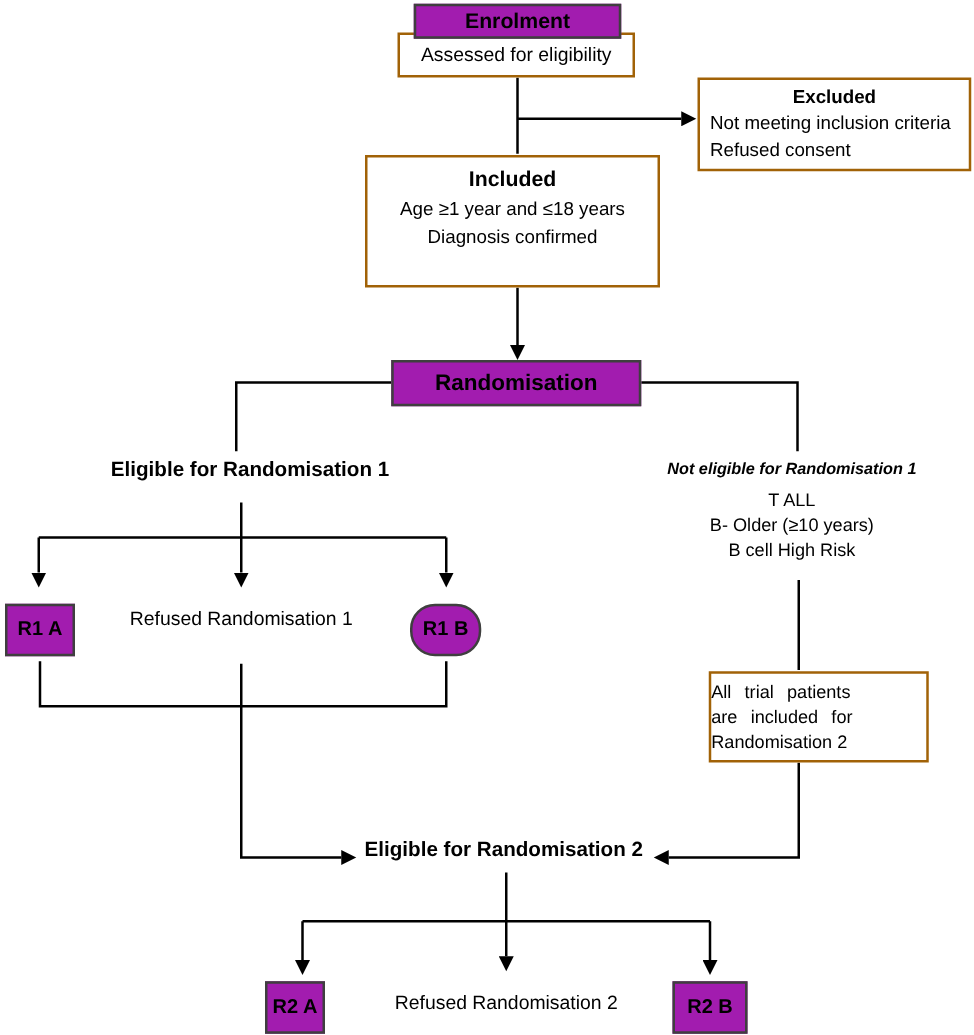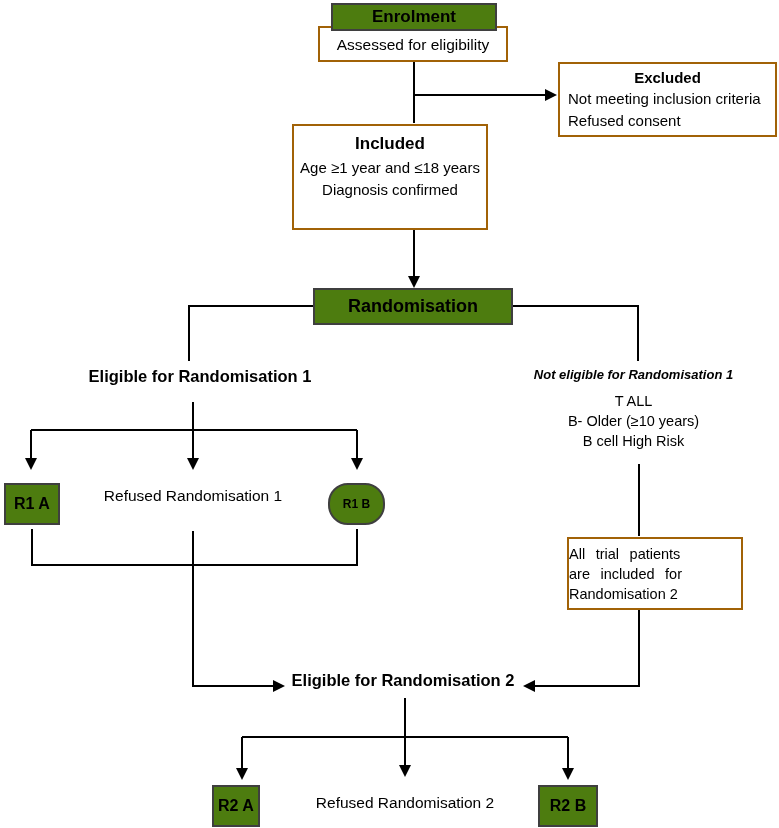--- a/index.html
+++ b/index.html
@@ -7,21 +7,21 @@
     position:relative;
     width:779px;height:828px;
     background:#ffffff;
     font-family:"Liberation Sans", sans-serif;
     color:#000;
     overflow:hidden;
   }
   #lines{position:absolute;left:0;top:0;width:779px;height:828px;}
   .gbox{
     position:absolute;
-    background:#4d7c0f;
+    background:#a21caf;
     border:2px solid #3f3f3f;
     display:flex;align-items:center;justify-content:center;
     font-weight:bold;
     box-sizing:border-box;
     text-align:center;
   }
   .wbox{
     position:absolute;
     background:#ffffff;
     border:2px solid #a16207;
@@ -30,29 +30,29 @@
   .lbl{position:absolute;box-sizing:border-box;}
   .bold{font-weight:bold;}
   .ctr{text-align:center;}
   .enrol{left:331px;top:3px;width:166px;height:28px;font-size:17px;z-index:2;}
   .assessed{left:318px;top:26px;width:190px;height:36px;z-index:1;
     display:flex;align-items:flex-end;justify-content:center;
     font-size:15.5px;padding-bottom:6px;}
   .excluded{left:558px;top:62px;width:219px;height:75px;padding:3px 8px;font-size:15px;}
   .excluded .t{font-weight:bold;text-align:center;line-height:21px;}
   .excluded .l{text-align:left;line-height:22px;}
-  .included{left:292px;top:124px;width:196px;height:106px;text-align:center;}
+  .included{left:292px;top:124px;width:236px;height:106px;text-align:center;}
   .included .t{font-weight:bold;font-size:17px;line-height:26px;margin-top:5px;}
   .included .l{font-size:15px;line-height:22px;}
   .randbox{left:313px;top:288px;width:200px;height:37px;font-size:18px;}
   .h-left{left:50px;top:367px;width:300px;font-size:16.5px;}
   .h-right{left:488px;top:367px;width:291px;font-size:13px;font-style:italic;}
   .crit{left:488px;top:391px;width:291px;font-size:14.5px;line-height:20px;text-align:center;}
   .r1a{left:4px;top:483px;width:56px;height:42px;font-size:16px;}
-  .r1b{left:328px;top:483px;width:57px;height:42px;font-size:12px;border-radius:20px;}
+  .r1b{left:328px;top:483px;width:57px;height:42px;font-size:16px;border-radius:20px;}
   .refused1{left:60px;top:487px;width:266px;font-size:15.5px;}
   .alltrial{left:567px;top:537px;width:176px;height:73px;padding:5px 0;font-size:14.5px;}
   .alltrial .jl{line-height:20px;text-align:left;}
   .alltrial .js{word-spacing:0.45em;}
   .elig2{left:288px;top:671px;width:230px;font-size:16.5px;}
   .r2a{left:212px;top:785px;width:48px;height:42px;font-size:16px;}
   .r2b{left:538px;top:785px;width:60px;height:42px;font-size:16px;}
   .refused2{left:280px;top:794px;width:250px;font-size:15.5px;}
 </style>
 </head>

